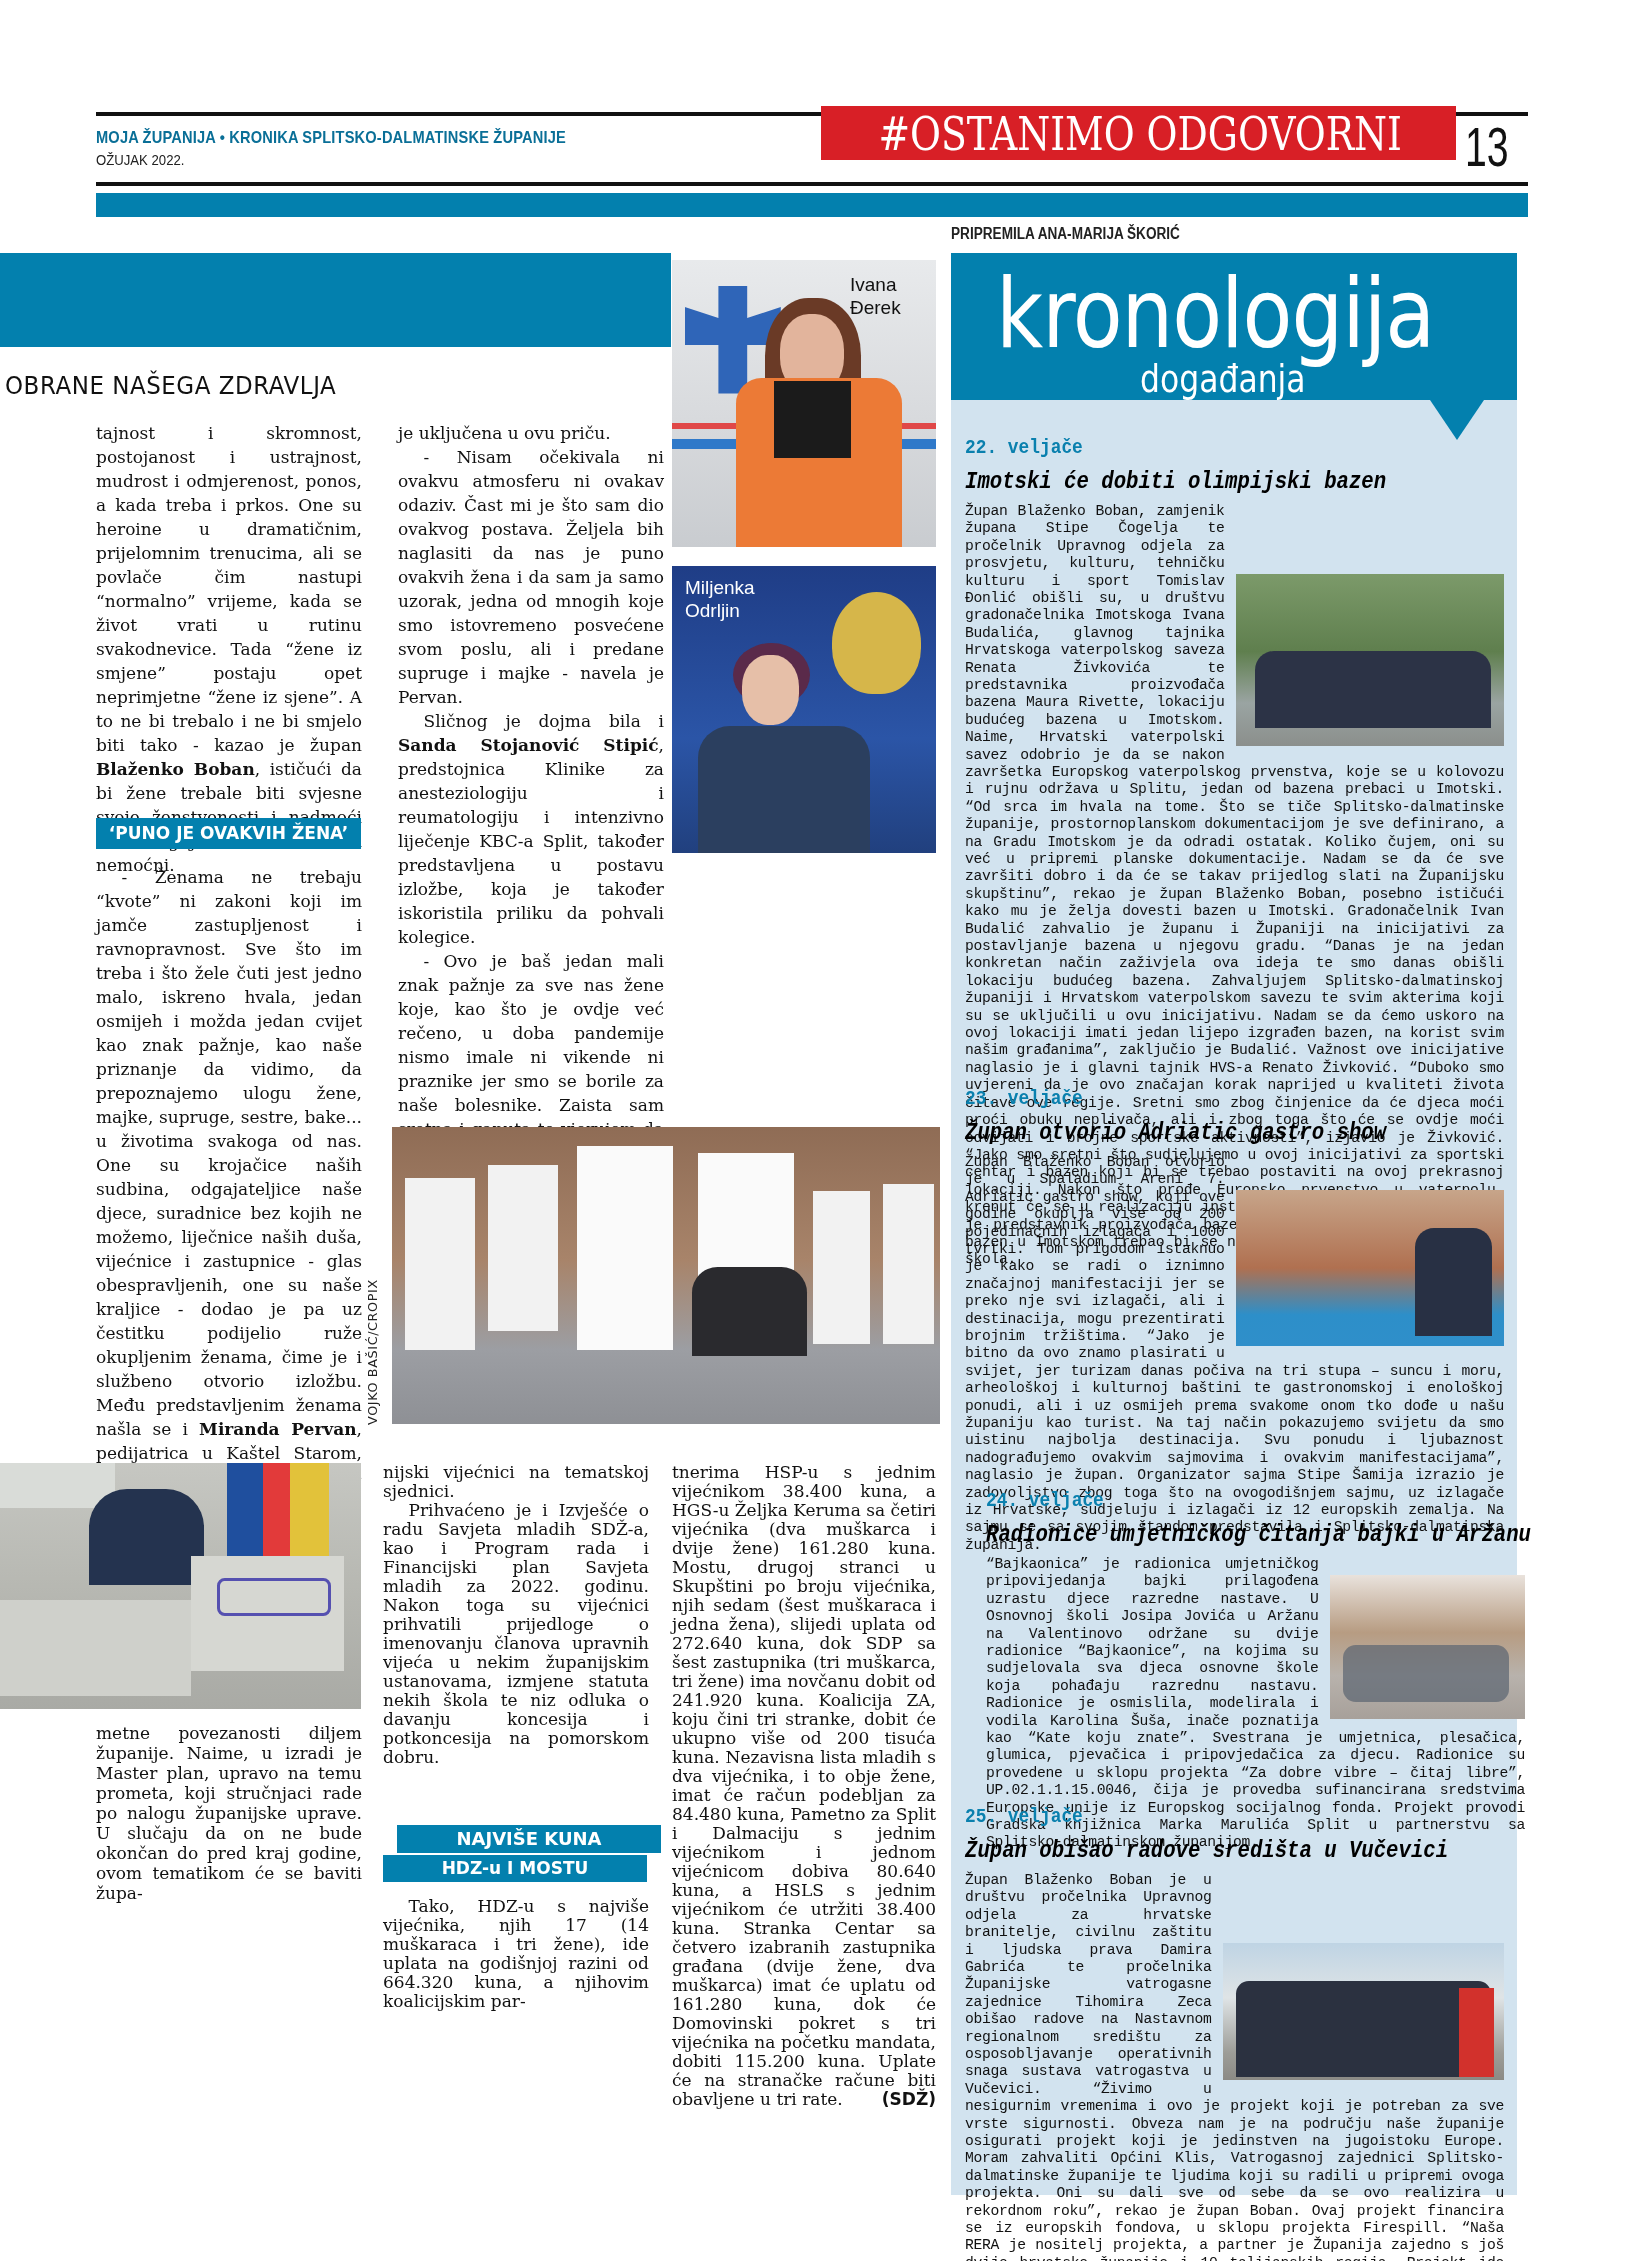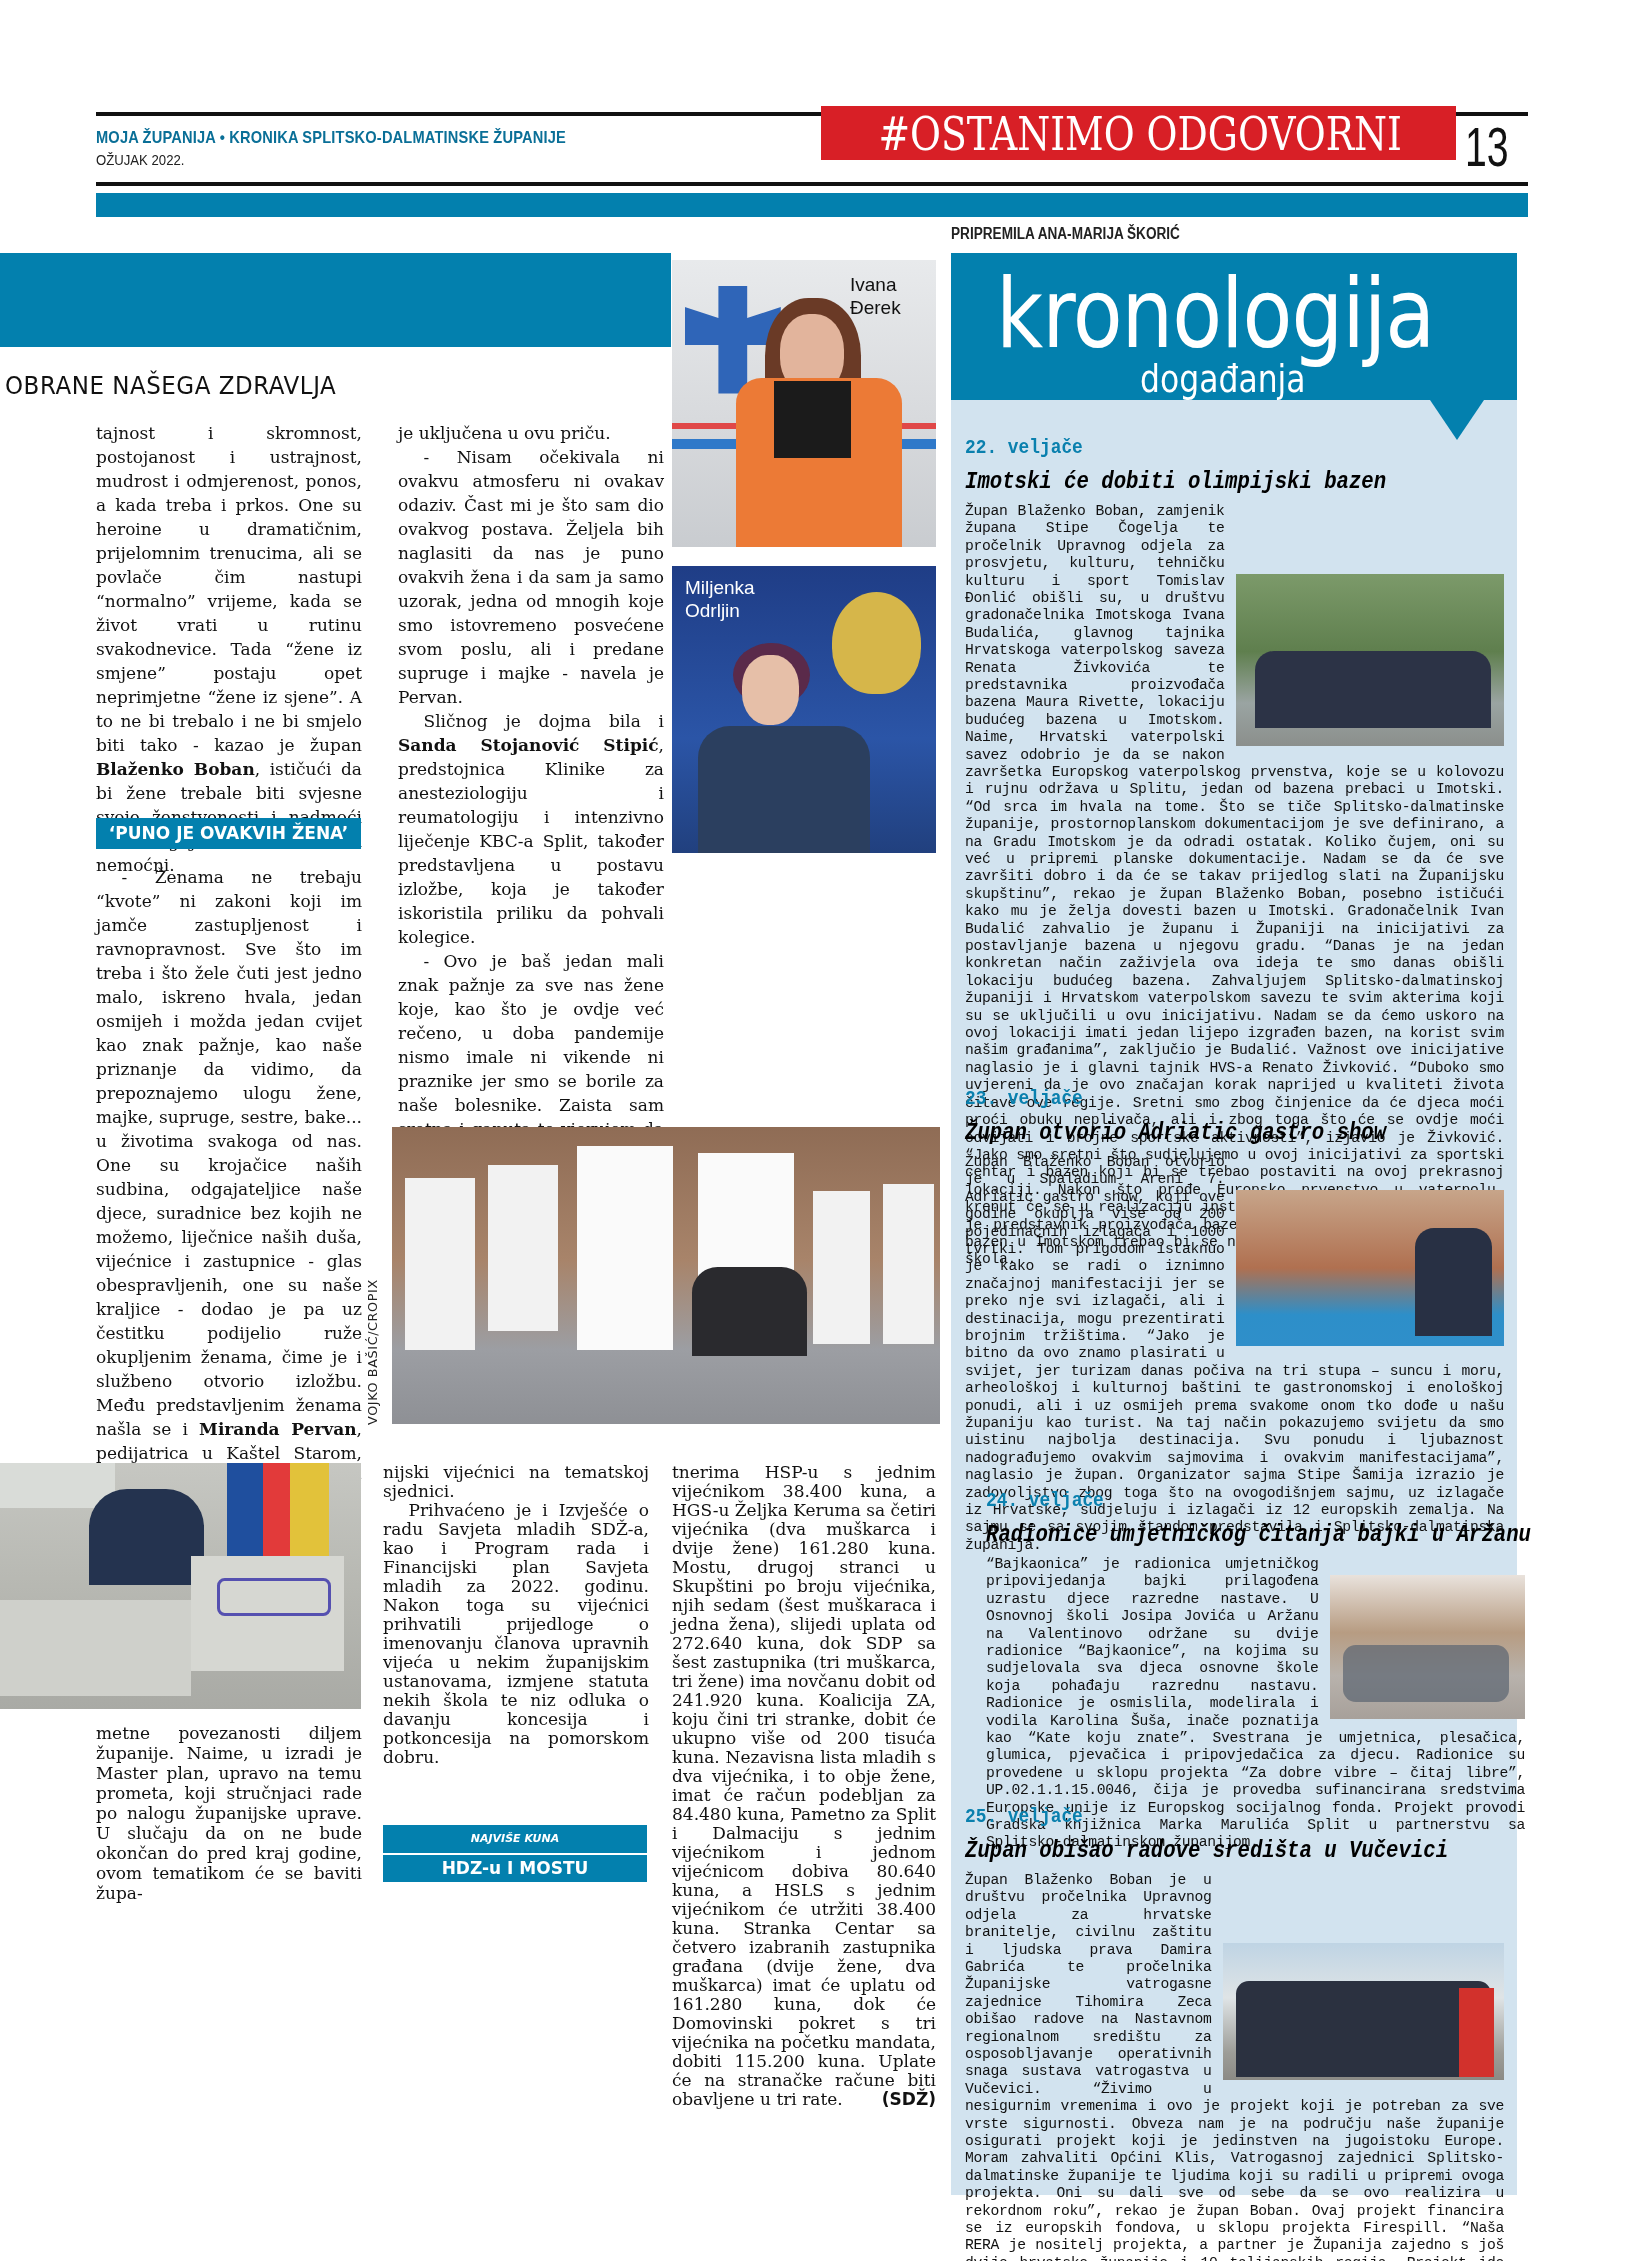--- a/index.html
+++ b/index.html
@@ -108,23 +108,24 @@
   <div class="abs" style="left:0;top:137px;width:191px;height:96px;background:#cfd0cb;"></div>
 </div>
 <div class="col" style="left:96px;top:1723px;width:266px;line-height:20px;">
   <p>metne povezanosti diljem županije. Naime, u izradi je Master plan, upravo na temu prometa, koji stručnjaci rade po nalogu županijske uprave. U slučaju da on ne bude okončan do pred kraj godine, ovom tematikom će se baviti župa-</p>
 </div>
 
 <div class="col" style="left:383px;top:1463px;width:266px;line-height:19px;">
   <p>nijski vijećnici na tematskoj sjednici.</p>
   <p class="ind">Prihvaćeno je i Izvješće o radu Savjeta mladih SDŽ-a, kao i Program rada i Financijski plan Savjeta mladih za 2022. godinu. Nakon toga su vijećnici prihvatili prijedloge o imenovanju članova upravnih vijeća u nekim županijskim ustanovama, izmjene statuta nekih škola te niz odluka o davanju koncesija i potkoncesija na pomorskom dobru.</p>
 </div>
-<div class="subhead" style="left:383px;top:1825px;width:264px;height:28px;line-height:28px;font-size:11px;font-style:italic;">NAJVIŠE KUNA</div>
+<div class="subhead" style="left:397px;top:1825px;width:264px;height:28px;line-height:28px;font-size:18px;">NAJVIŠE KUNA</div>
 <div class="subhead" style="left:383px;top:1855px;width:264px;height:27px;line-height:27px;font-size:17px;">HDZ-u I MOSTU</div>
 <div class="col" style="left:383px;top:1897px;width:266px;line-height:19px;">
+  <p class="ind">Tako, HDZ-u s najviše vijećnika, njih 17 (14 muškaraca i tri žene), ide uplata na godišnjoj razini od 664.320 kuna, a njihovim koalicijskim par-</p>
 </div>
 
 <div class="col" style="left:672px;top:1463px;width:264px;line-height:19px;">
   <p><span>tnerima HSP-u s jednim vijećnikom 38.400 kuna, a HGS-u Željka Keruma sa četiri vijećnika (dva muškarca i dvije žene) 161.280 kuna. Mostu, drugoj stranci u Skupštini po broju vijećnika, njih sedam (šest muškaraca i jedna žena), slijedi uplata od 272.640 kuna, dok SDP sa šest zastupnika (tri muškarca, tri žene) ima novčanu dobit od 241.920 kuna. Koalicija ZA, koju čini tri stranke, dobit će ukupno više od 200 tisuća kuna. Nezavisna lista mladih s dva vijećnika, i to obje žene, imat će račun podebljan za 84.480 kuna, Pametno za Split i Dalmaciju s jednim vijećnikom i jednom vijećnicom dobiva 80.640 kuna, a HSLS s jednim vijećnikom će utržiti 38.400 kuna. Stranka Centar sa četvero izabranih zastupnika građana (dvije žene, dva muškarca) imat će uplatu od 161.280 kuna, dok će Domovinski pokret s tri vijećnika na početku mandata, dobiti 115.200 kuna. Uplate će na stranačke račune biti obavljene u tri rate.</span> <b style="font-family:'DejaVu Sans',sans-serif;float:right;">(SDŽ)</b></p>
 </div>
 
 <div class="abs kron-head"></div>
 <div class="abs kron-body"></div>
 <div class="abs kron-arrow"></div>
 <div class="abs kron-title">kronologija</div>

